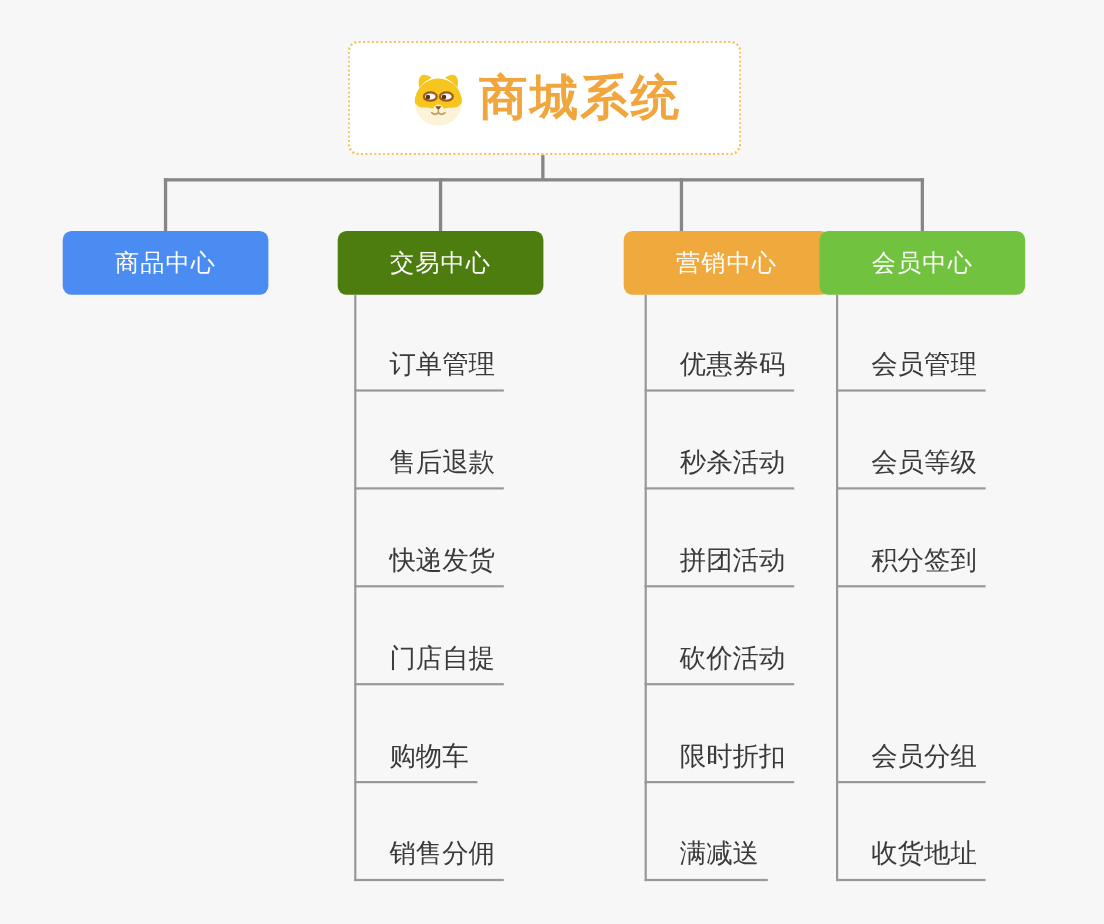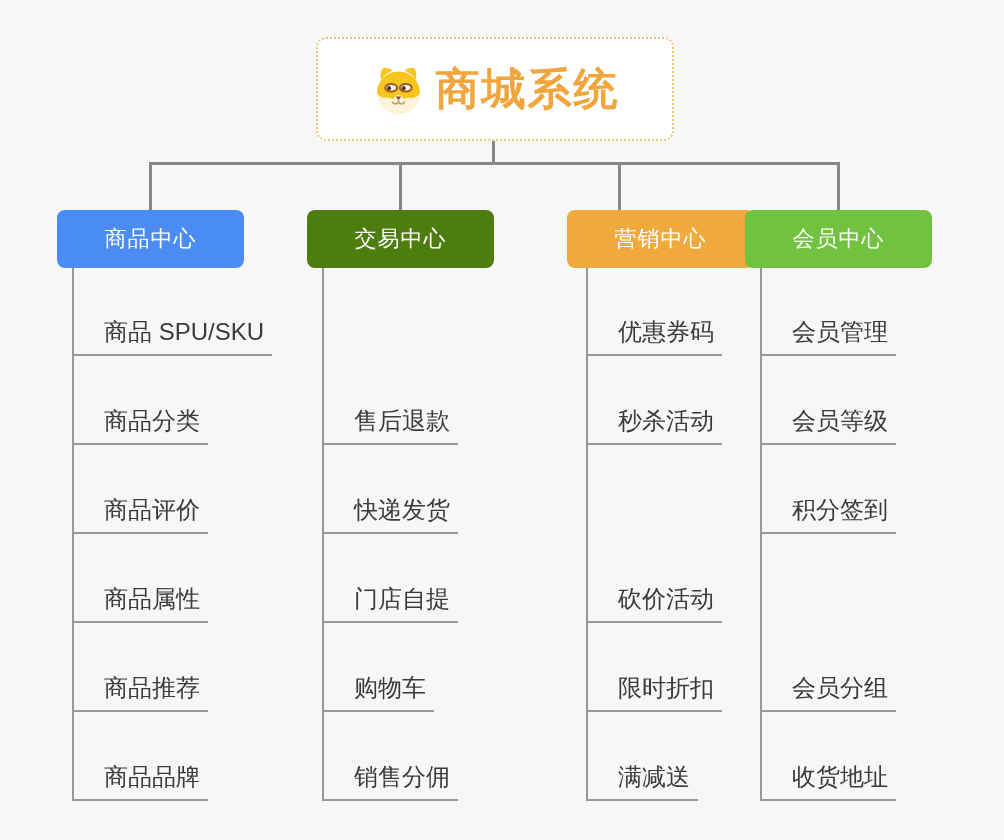--- a/index.html
+++ b/index.html
@@ -81,43 +81,36 @@
       <path d="M25 47 Q28.5 50.5 32 47 Q35.5 50.5 39 47" stroke="#c69b62" stroke-width="1.8" fill="none" stroke-linecap="round"></path>
     </svg>
     <span class="root-title">商城系统</span>
   </div>
 
   <div class="branch product" style="background-color: rgb(74, 140, 242);">商品中心</div>
   <div class="branch trade" style="background-color: #4d7c0f;">交易中心</div>
   <div class="branch marketing" style="background-color: rgb(240, 169, 60); margin-left: 41px;">营销中心</div>
   <div class="branch member" style="background-color: rgb(113, 194, 63);">会员中心</div>
 
-  <div class="children c1">
-    <div class="spine"></div>
-    <div class="child r1">商品 SPU/SKU</div>
-    <div class="child r2">商品分类</div>
-    <div class="child r3">商品评价</div>
-    <div class="child r4">商品属性</div>
-    <div class="child r5">商品推荐</div>
-    <div class="child r6">商品品牌</div>
-  </div>
 
   <div class="children c2">
     <div class="spine"></div>
+    <div class="child r1">订单管理</div>
     <div class="child r2">售后退款</div>
     <div class="child r3">快递发货</div>
     <div class="child r4">门店自提</div>
     <div class="child r5">购物车</div>
     <div class="child r6">销售分佣</div>
   </div>
 
   <div class="children c3">
     <div class="spine"></div>
     <div class="child r1">优惠券码</div>
     <div class="child r2">秒杀活动</div>
+    <div class="child r3">拼团活动</div>
     <div class="child r4">砍价活动</div>
     <div class="child r5">限时折扣</div>
     <div class="child r6">满减送</div>
   </div>
 
   <div class="children c4">
     <div class="spine"></div>
     <div class="child r1">会员管理</div>
     <div class="child r2">会员等级</div>
     <div class="child r3">积分签到</div>

